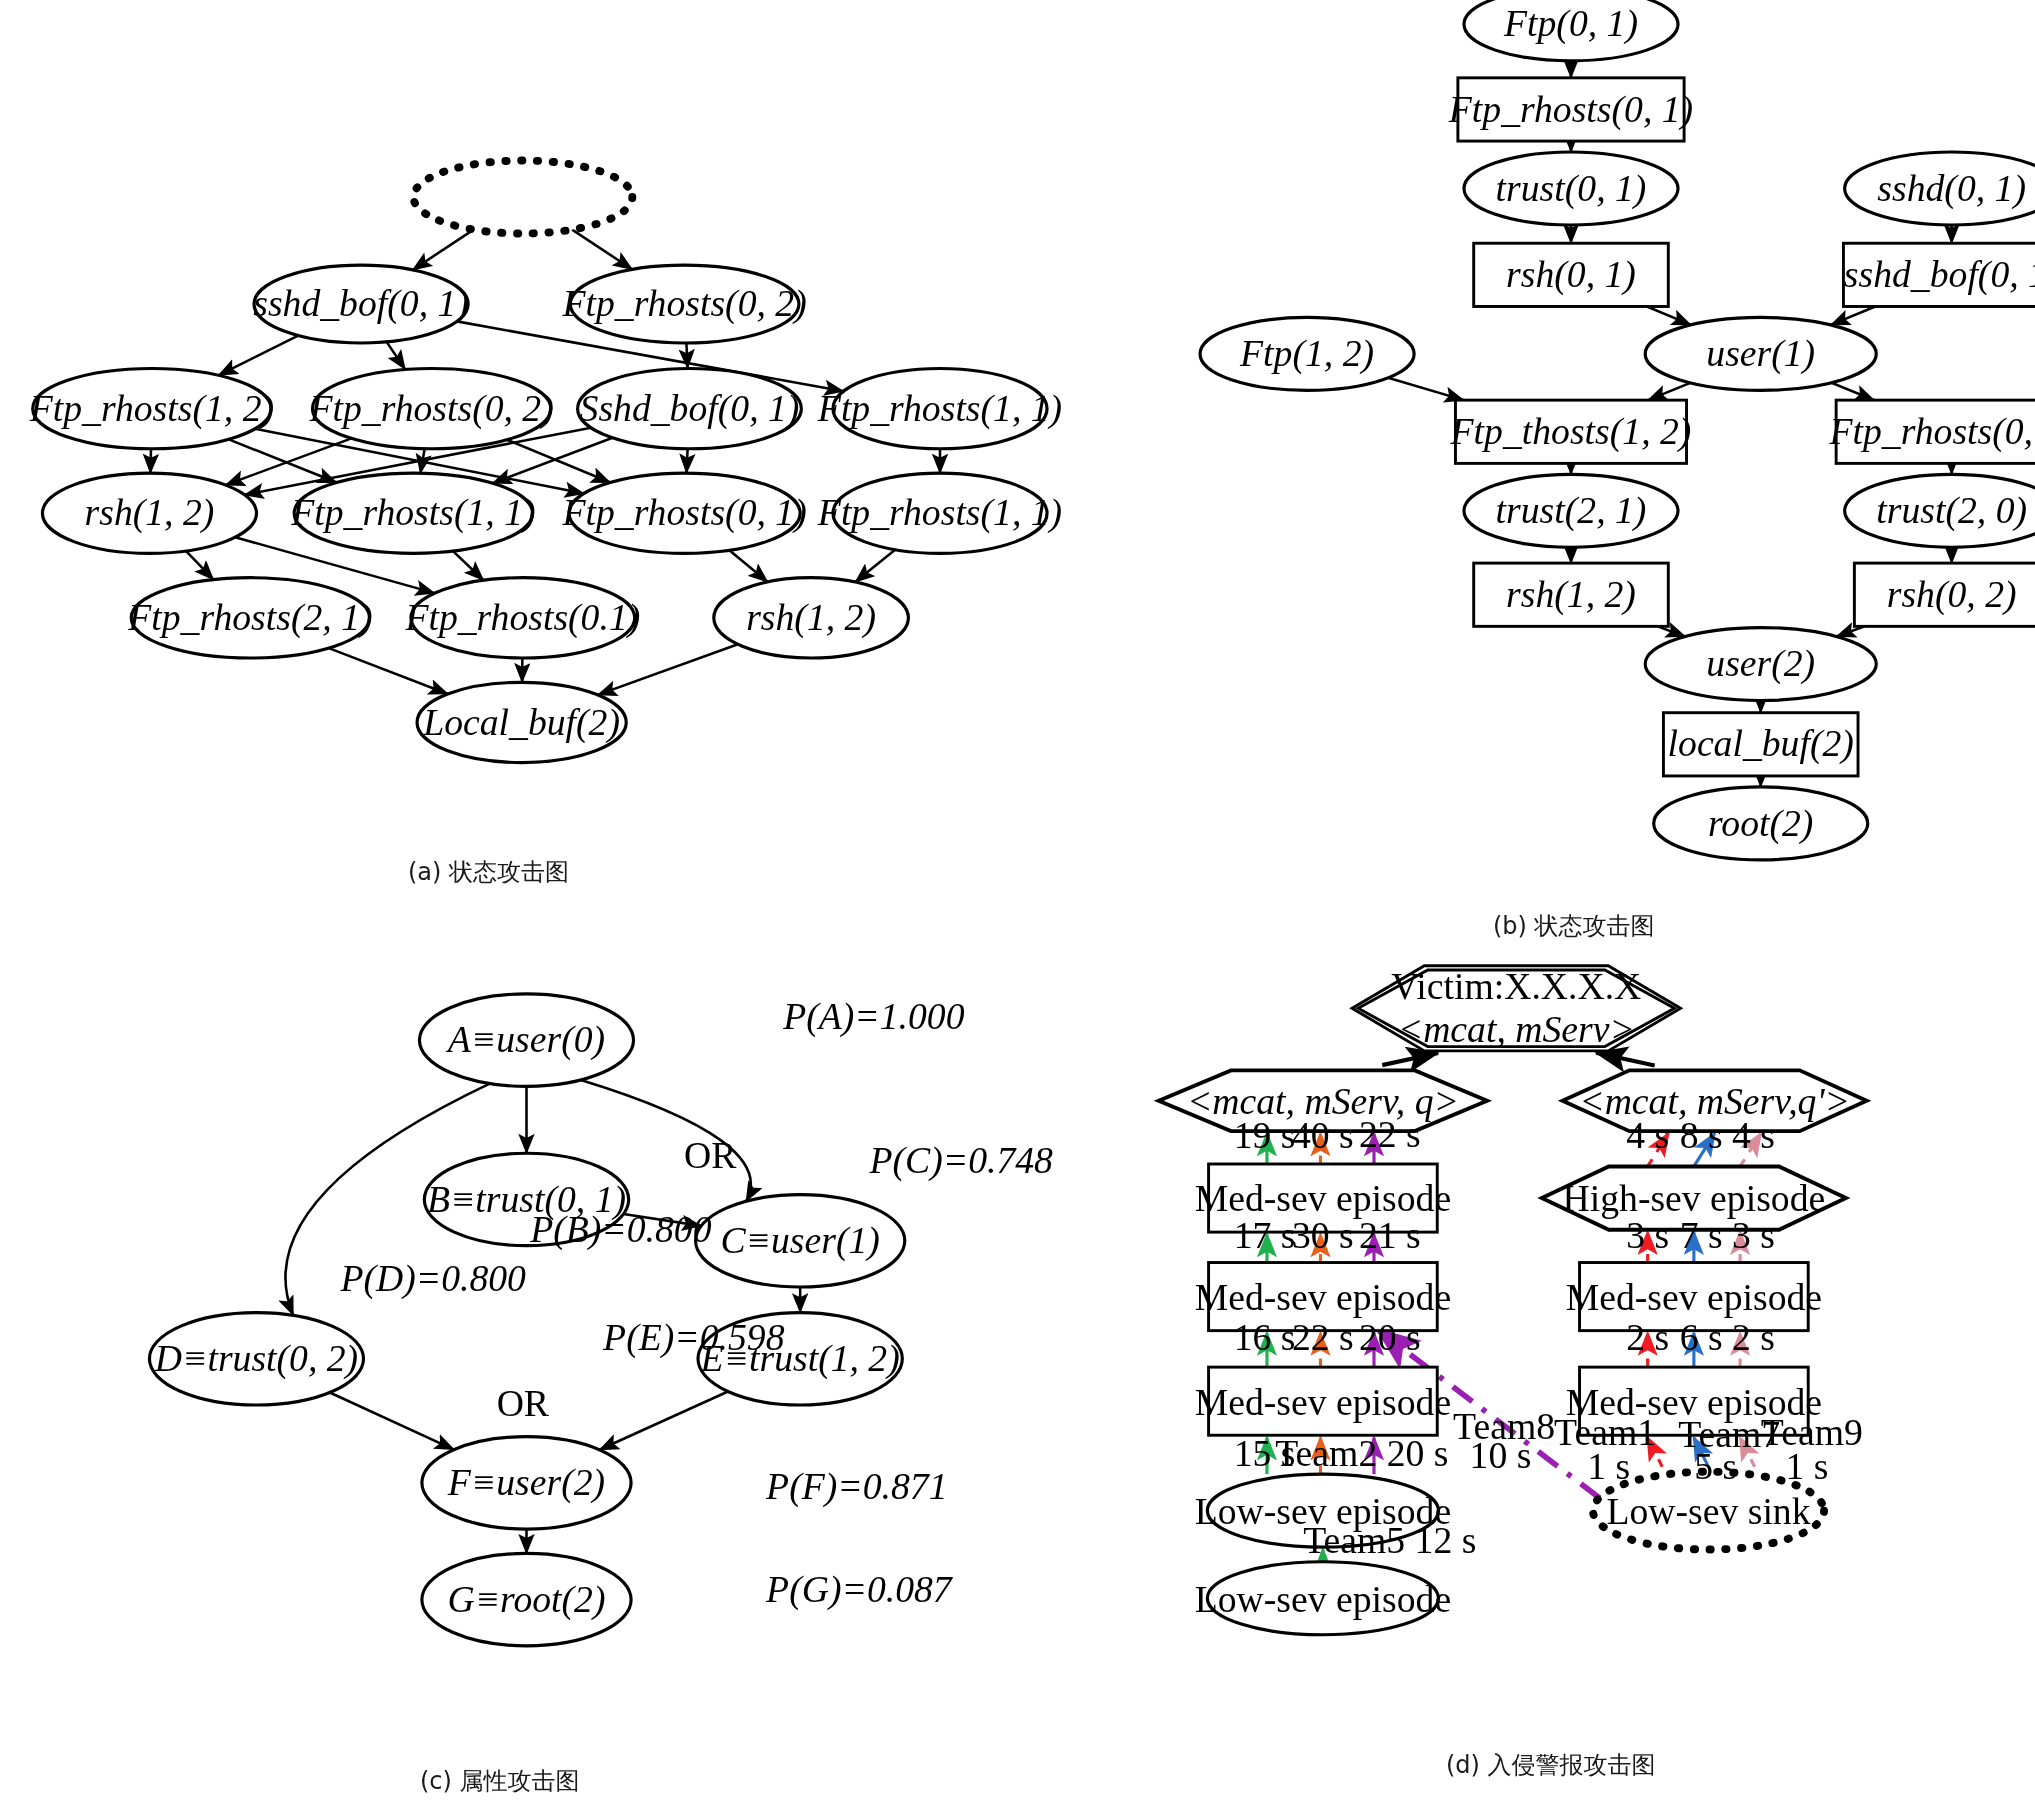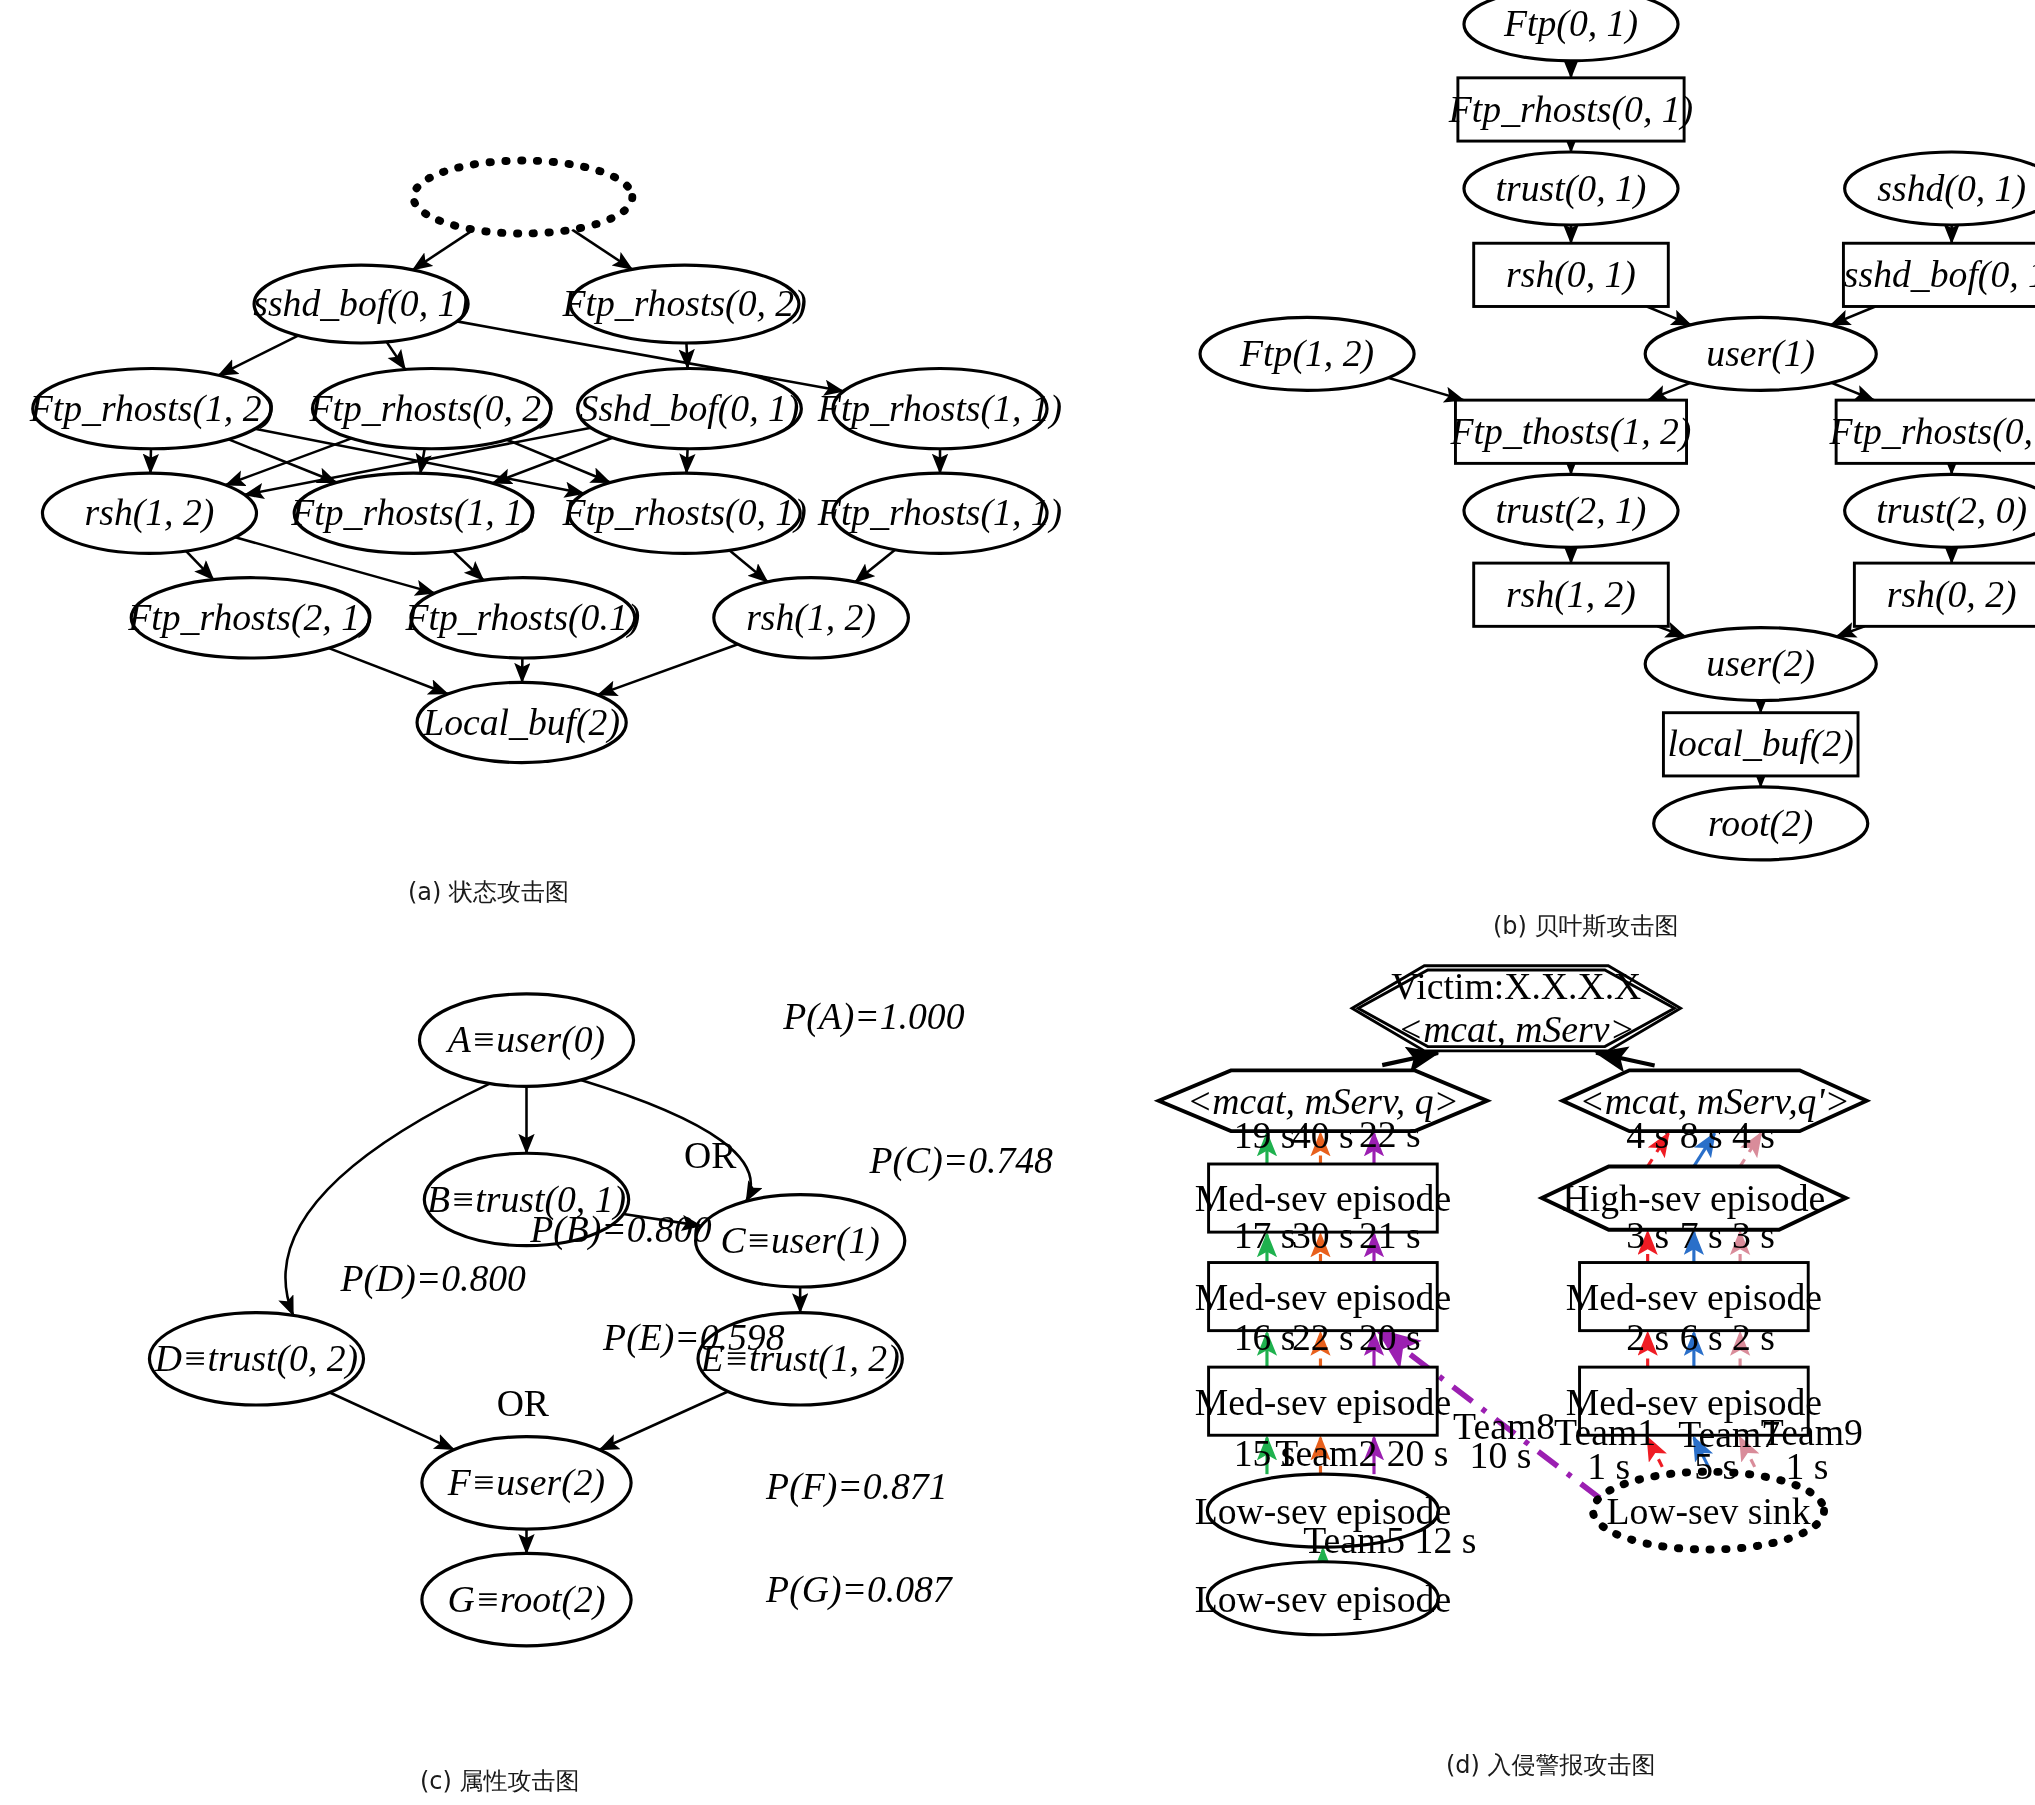--- a/index.html
+++ b/index.html
@@ -78,21 +78,21 @@
           <ellipse cx="176" cy="508" rx="98" ry="33" fill="#fff" stroke="#000" stroke-width="2.6"></ellipse>
           <text x="176" y="518" text-anchor="middle" class="nlab">Ftp_rhosts(2, 1)</text>
           <ellipse cx="400" cy="508" rx="92" ry="33" fill="#fff" stroke="#000" stroke-width="2.6"></ellipse>
           <text x="400" y="518" text-anchor="middle" class="nlab">Ftp_rhosts(0.1)</text>
           <ellipse cx="637" cy="508" rx="80" ry="33" fill="#fff" stroke="#000" stroke-width="2.6"></ellipse>
           <text x="637" y="518" text-anchor="middle" class="nlab">rsh(1, 2)</text>
           <ellipse cx="399" cy="594" rx="86" ry="33" fill="#fff" stroke="#000" stroke-width="2.6"></ellipse>
           <text x="399" y="604" text-anchor="middle" class="nlab">Local_buf(2)</text>
         </g>
     </svg>
-    <div class="cap" style="left:372px;top:876px;">(a) 状态攻击图</div>
+    <div class="cap" style="left:372px;top:856px;">(a) 状态攻击图</div>
   </div>
 
   <div class="panel" style="left:0;top:0;">
     <svg width="2035" height="900" viewBox="0 0 1673 740">
       <g id="b-edges" stroke="#000" stroke-width="2.1" fill="none" marker-end="url(#ah)">
           <line x1="1262" y1="50" x2="1262" y2="64"></line>
           <line x1="1262" y1="116" x2="1262" y2="125"></line>
           <line x1="1262" y1="185" x2="1262" y2="200"></line>
           <line x1="1575" y1="185" x2="1575" y2="200"></line>
           <line x1="1324.4" y1="252" x2="1360.6181765927486" y2="267.0909069136452"></line>
@@ -142,21 +142,21 @@
           <rect x="1495" y="463" width="160" height="52" fill="#fff" stroke="#000" stroke-width="2.4"></rect>
           <text x="1575" y="499" text-anchor="middle" class="nlab">rsh(0, 2)</text>
           <ellipse cx="1418" cy="546" rx="95" ry="30" fill="#fff" stroke="#000" stroke-width="2.6"></ellipse>
           <text x="1418" y="556" text-anchor="middle" class="nlab">user(2)</text>
           <rect x="1338" y="586" width="160" height="52" fill="#fff" stroke="#000" stroke-width="2.4"></rect>
           <text x="1418" y="622" text-anchor="middle" class="nlab">local_buf(2)</text>
           <ellipse cx="1418" cy="677" rx="88" ry="30" fill="#fff" stroke="#000" stroke-width="2.6"></ellipse>
           <text x="1418" y="687" text-anchor="middle" class="nlab">root(2)</text>
         </g>
     </svg>
-    <div class="cap" style="left:1457px;top:910px;">(b) 贝叶斯攻击图</div>
+    <div class="cap" style="left:1457px;top:910px;">(b) 状态攻击图</div>
   </div>
 
   <div class="panel" style="left:0;top:16px;">
     <svg width="1071" height="1805" viewBox="0 0 880 1484">
       <g id="c-edges" stroke="#000" stroke-width="2.1" fill="none" marker-end="url(#ah)">
           <line x1="403" y1="880" x2="403" y2="935"></line>
           <path d="M447.65200120356775,874.7448008826163 Q610.6340156897147,924.5982781724574 583.6160301758616,974.4517554622985"></path>
           <path d="M372.7620495229383,877.6862298422981 Q172,973 211.23795047706173,1068.313770157702"></path>
           <line x1="482.6726079685828" y1="985.0394163152525" x2="546.6269829526653" y2="994.7036329795138"></line>
           <line x1="628" y1="1045" x2="628" y2="1066"></line>

